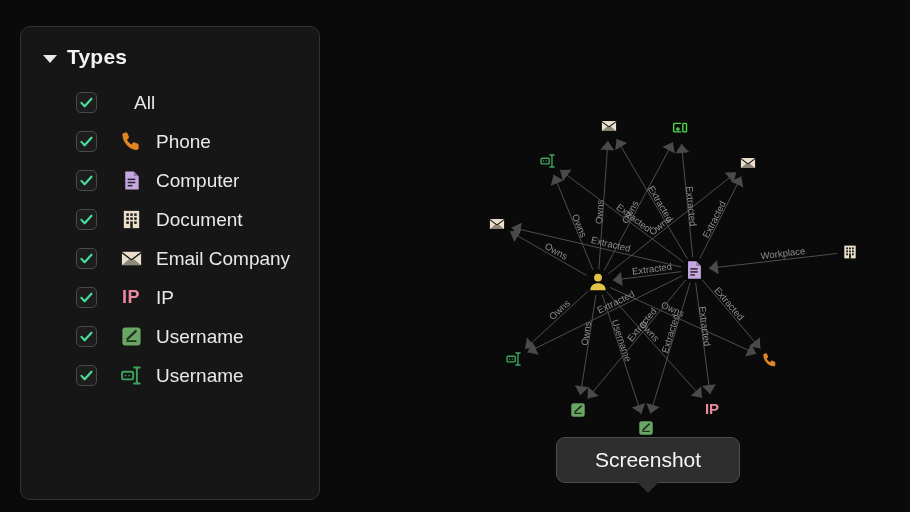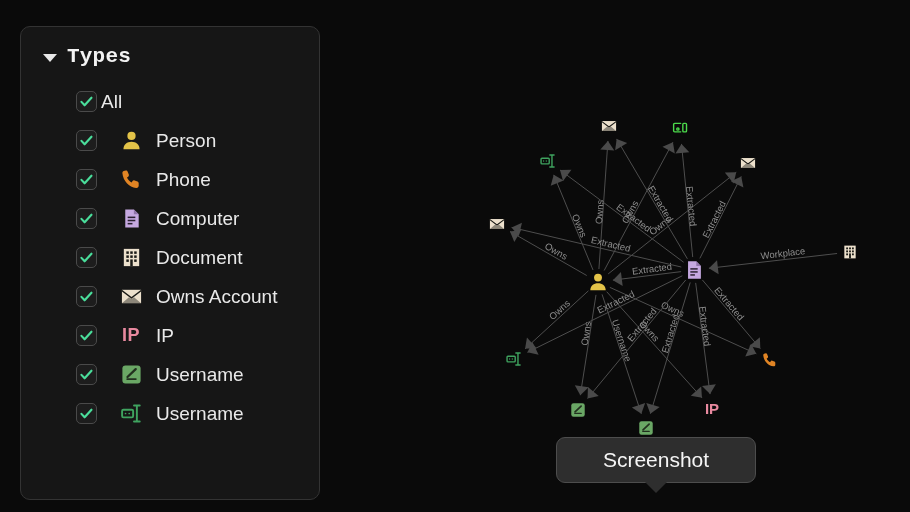--- a/index.html
+++ b/index.html
@@ -39,21 +39,20 @@
     border-left: 7px solid transparent;
     border-right: 7px solid transparent;
     border-top: 8px solid #e8e8e8;
     margin-top: 3px;
   }
   .panel-title {
     color: #f2f2f2;
     font-size: 21px;
     font-weight: bold;
     letter-spacing: .2px;
-    font-family: Liberation Mono, monospace;
   }
 
   .type-list {
     margin: 14px 0 0 0;
     padding: 0;
     list-style: none;
   }
   .type-row {
     display: flex;
     align-items: center;
@@ -81,21 +80,21 @@
     align-items: center;
     justify-content: center;
     flex: 0 0 auto;
   }
   .type-label {
     margin-left: 12px;
     color: #e9e9e9;
     font-size: 19px;
     white-space: nowrap;
   }
-  .type-row.no-icon .type-label { margin-left: 4px; }
+  .type-row.no-icon .type-label { margin-left: 37px; }
   .ip-glyph {
     color: #e8899f;
     font-size: 18px;
     font-weight: bold;
     letter-spacing: .5px;
     font-family: "Liberation Sans", sans-serif;
   }
 
   
   #graph {
@@ -113,21 +112,21 @@
     fill: #8e8e8e;
     font-size: 9.5px;
     font-family: "Liberation Sans", sans-serif;
   }
 
   
   #tooltip {
     position: absolute;
     left: 556px;
     top: 437px;
-    width: 200px;
+    width: 184px;
     height: 46px;
     background: #2e2e2e;
     border: 1px solid #4d4d4d;
     border-radius: 9px;
     display: flex;
     align-items: center;
     justify-content: center;
     box-sizing: border-box;
   }
   #tooltip .tip-text {
@@ -168,34 +167,20 @@
   </div>
 
   <ul class="type-list" id="type-list">
       <li class="type-row no-icon">
         <span class="cbox">
           <svg width="15" height="15" viewBox="0 0 16 16" fill="none" stroke="#4ade9b" stroke-width="2.3" stroke-linecap="round" stroke-linejoin="round">
             <path d="M2.6 8.4l3.4 3.6L13.3 4"></path>
           </svg>
         </span>
         <span class="type-label">All</span>
-      </li>
-      <li class="type-row">
-        <span class="cbox">
-          <svg width="15" height="15" viewBox="0 0 16 16" fill="none" stroke="#4ade9b" stroke-width="2.3" stroke-linecap="round" stroke-linejoin="round">
-            <path d="M2.6 8.4l3.4 3.6L13.3 4"></path>
-          </svg>
-        </span>
-        <span class="type-icon">
-          <svg width="23" height="23" viewBox="0 0 24 24">
-            <circle cx="12" cy="7.2" r="4.3" fill="#e3c348"></circle>
-            <path d="M3.6 21c0-4.7 3.8-7.6 8.4-7.6s8.4 2.9 8.4 7.6z" fill="#e3c348"></path>
-          </svg>
-        </span>
-        <span class="type-label">Person</span>
       </li>
       <li class="type-row">
         <span class="cbox">
           <svg width="15" height="15" viewBox="0 0 16 16" fill="none" stroke="#4ade9b" stroke-width="2.3" stroke-linecap="round" stroke-linejoin="round">
             <path d="M2.6 8.4l3.4 3.6L13.3 4"></path>
           </svg>
         </span>
         <span class="type-icon">
           <svg width="23" height="23" viewBox="0 0 24 24">
             <path d="M6.2 2.6c.9 0 1.5.5 1.8 1.3l1.2 3c.3.8.1 1.6-.6 2.1l-1.3 1c.9 2.3 2.5 4 4.8 5l1-1.4c.5-.7 1.3-.9 2.1-.6l3 1.2c.8.3 1.3 1 1.3 1.8v2.6c0 1.4-1.2 2.5-2.6 2.3C9.4 19.9 3.3 13.6 2.5 5.5 2.3 4.1 3.4 2.9 4.8 2.9z" fill="#e08424"></path>
@@ -250,21 +235,21 @@
             <path d="M2.6 8.4l3.4 3.6L13.3 4"></path>
           </svg>
         </span>
         <span class="type-icon">
           <svg width="23" height="23" viewBox="0 0 24 24">
             <rect x="2" y="5" width="20" height="14" fill="#ece0cc"></rect>
             <path d="M2 5l10 7.5L22 5v1.8L12 14.3 2 6.8z" fill="#1a1a16"></path>
             <path d="M2 19l7.4-6.2L12 14.7l2.6-1.9L22 19z" fill="#1a1a16" opacity=".45"></path>
           </svg>
         </span>
-        <span class="type-label">Owns Account</span>
+        <span class="type-label">Email Company</span>
       </li>
       <li class="type-row">
         <span class="cbox">
           <svg width="15" height="15" viewBox="0 0 16 16" fill="none" stroke="#4ade9b" stroke-width="2.3" stroke-linecap="round" stroke-linejoin="round">
             <path d="M2.6 8.4l3.4 3.6L13.3 4"></path>
           </svg>
         </span>
         <span class="type-icon">
           <span class="ip-glyph">IP</span>
         </span>

